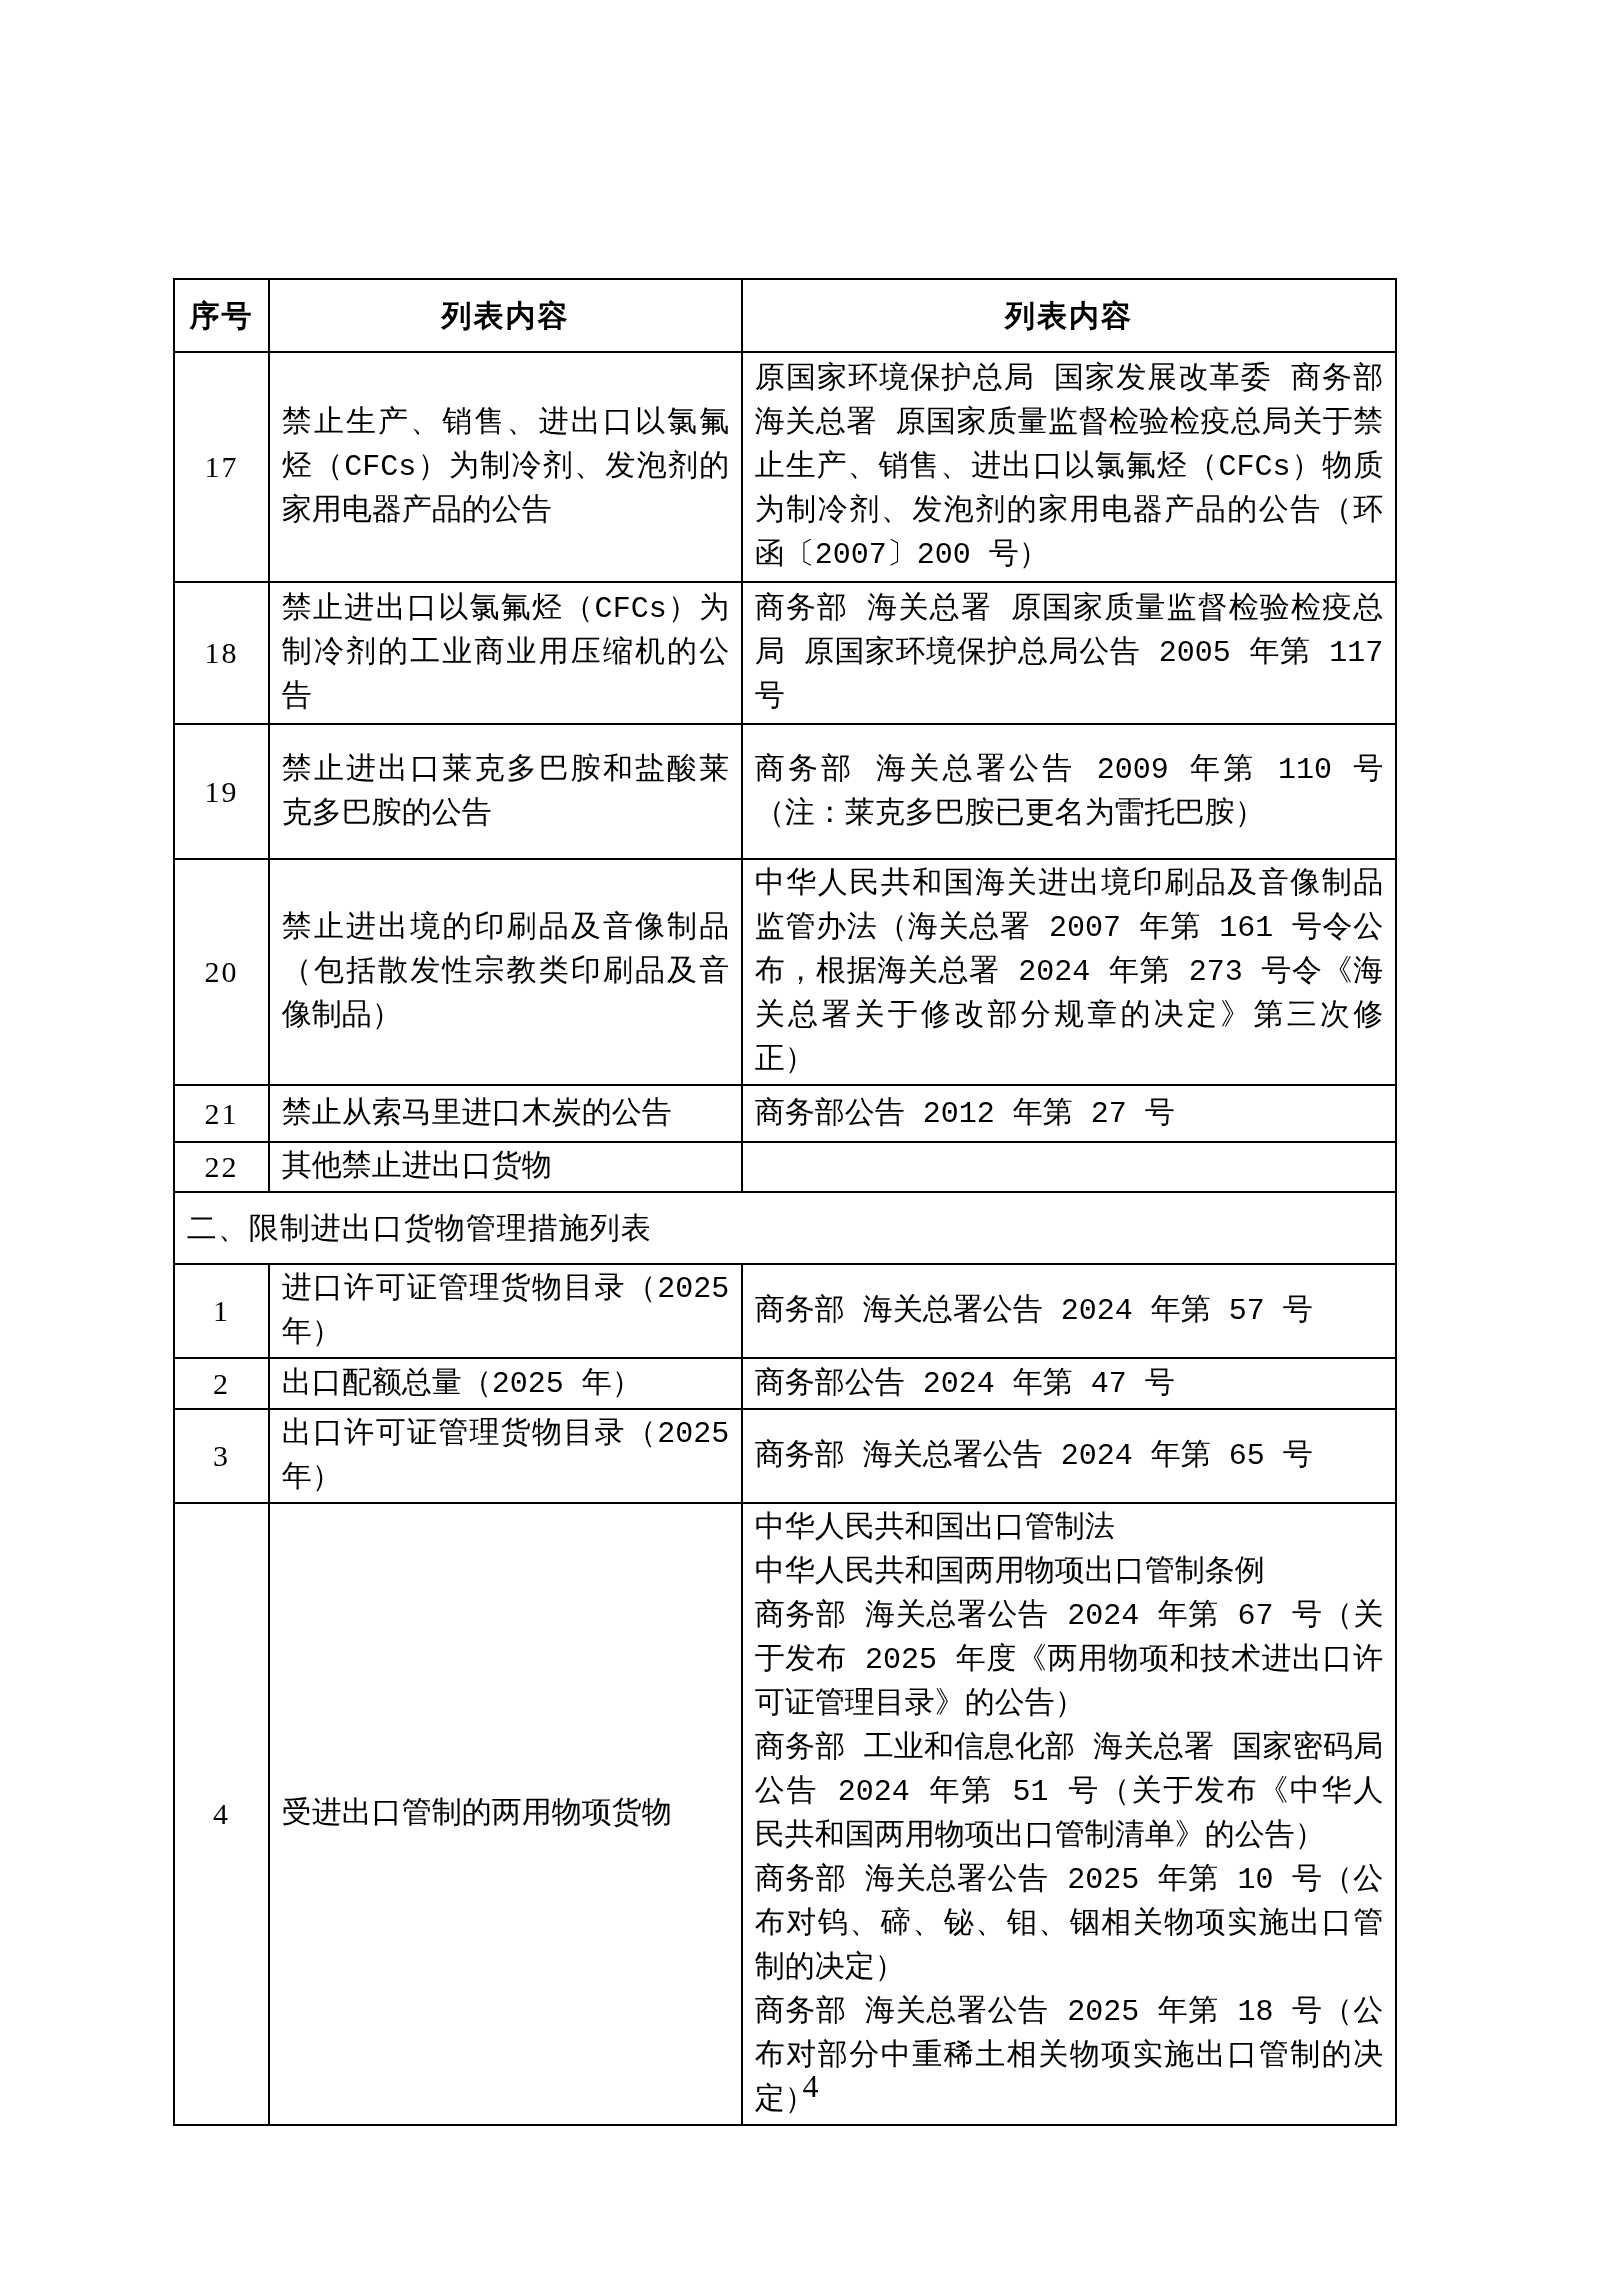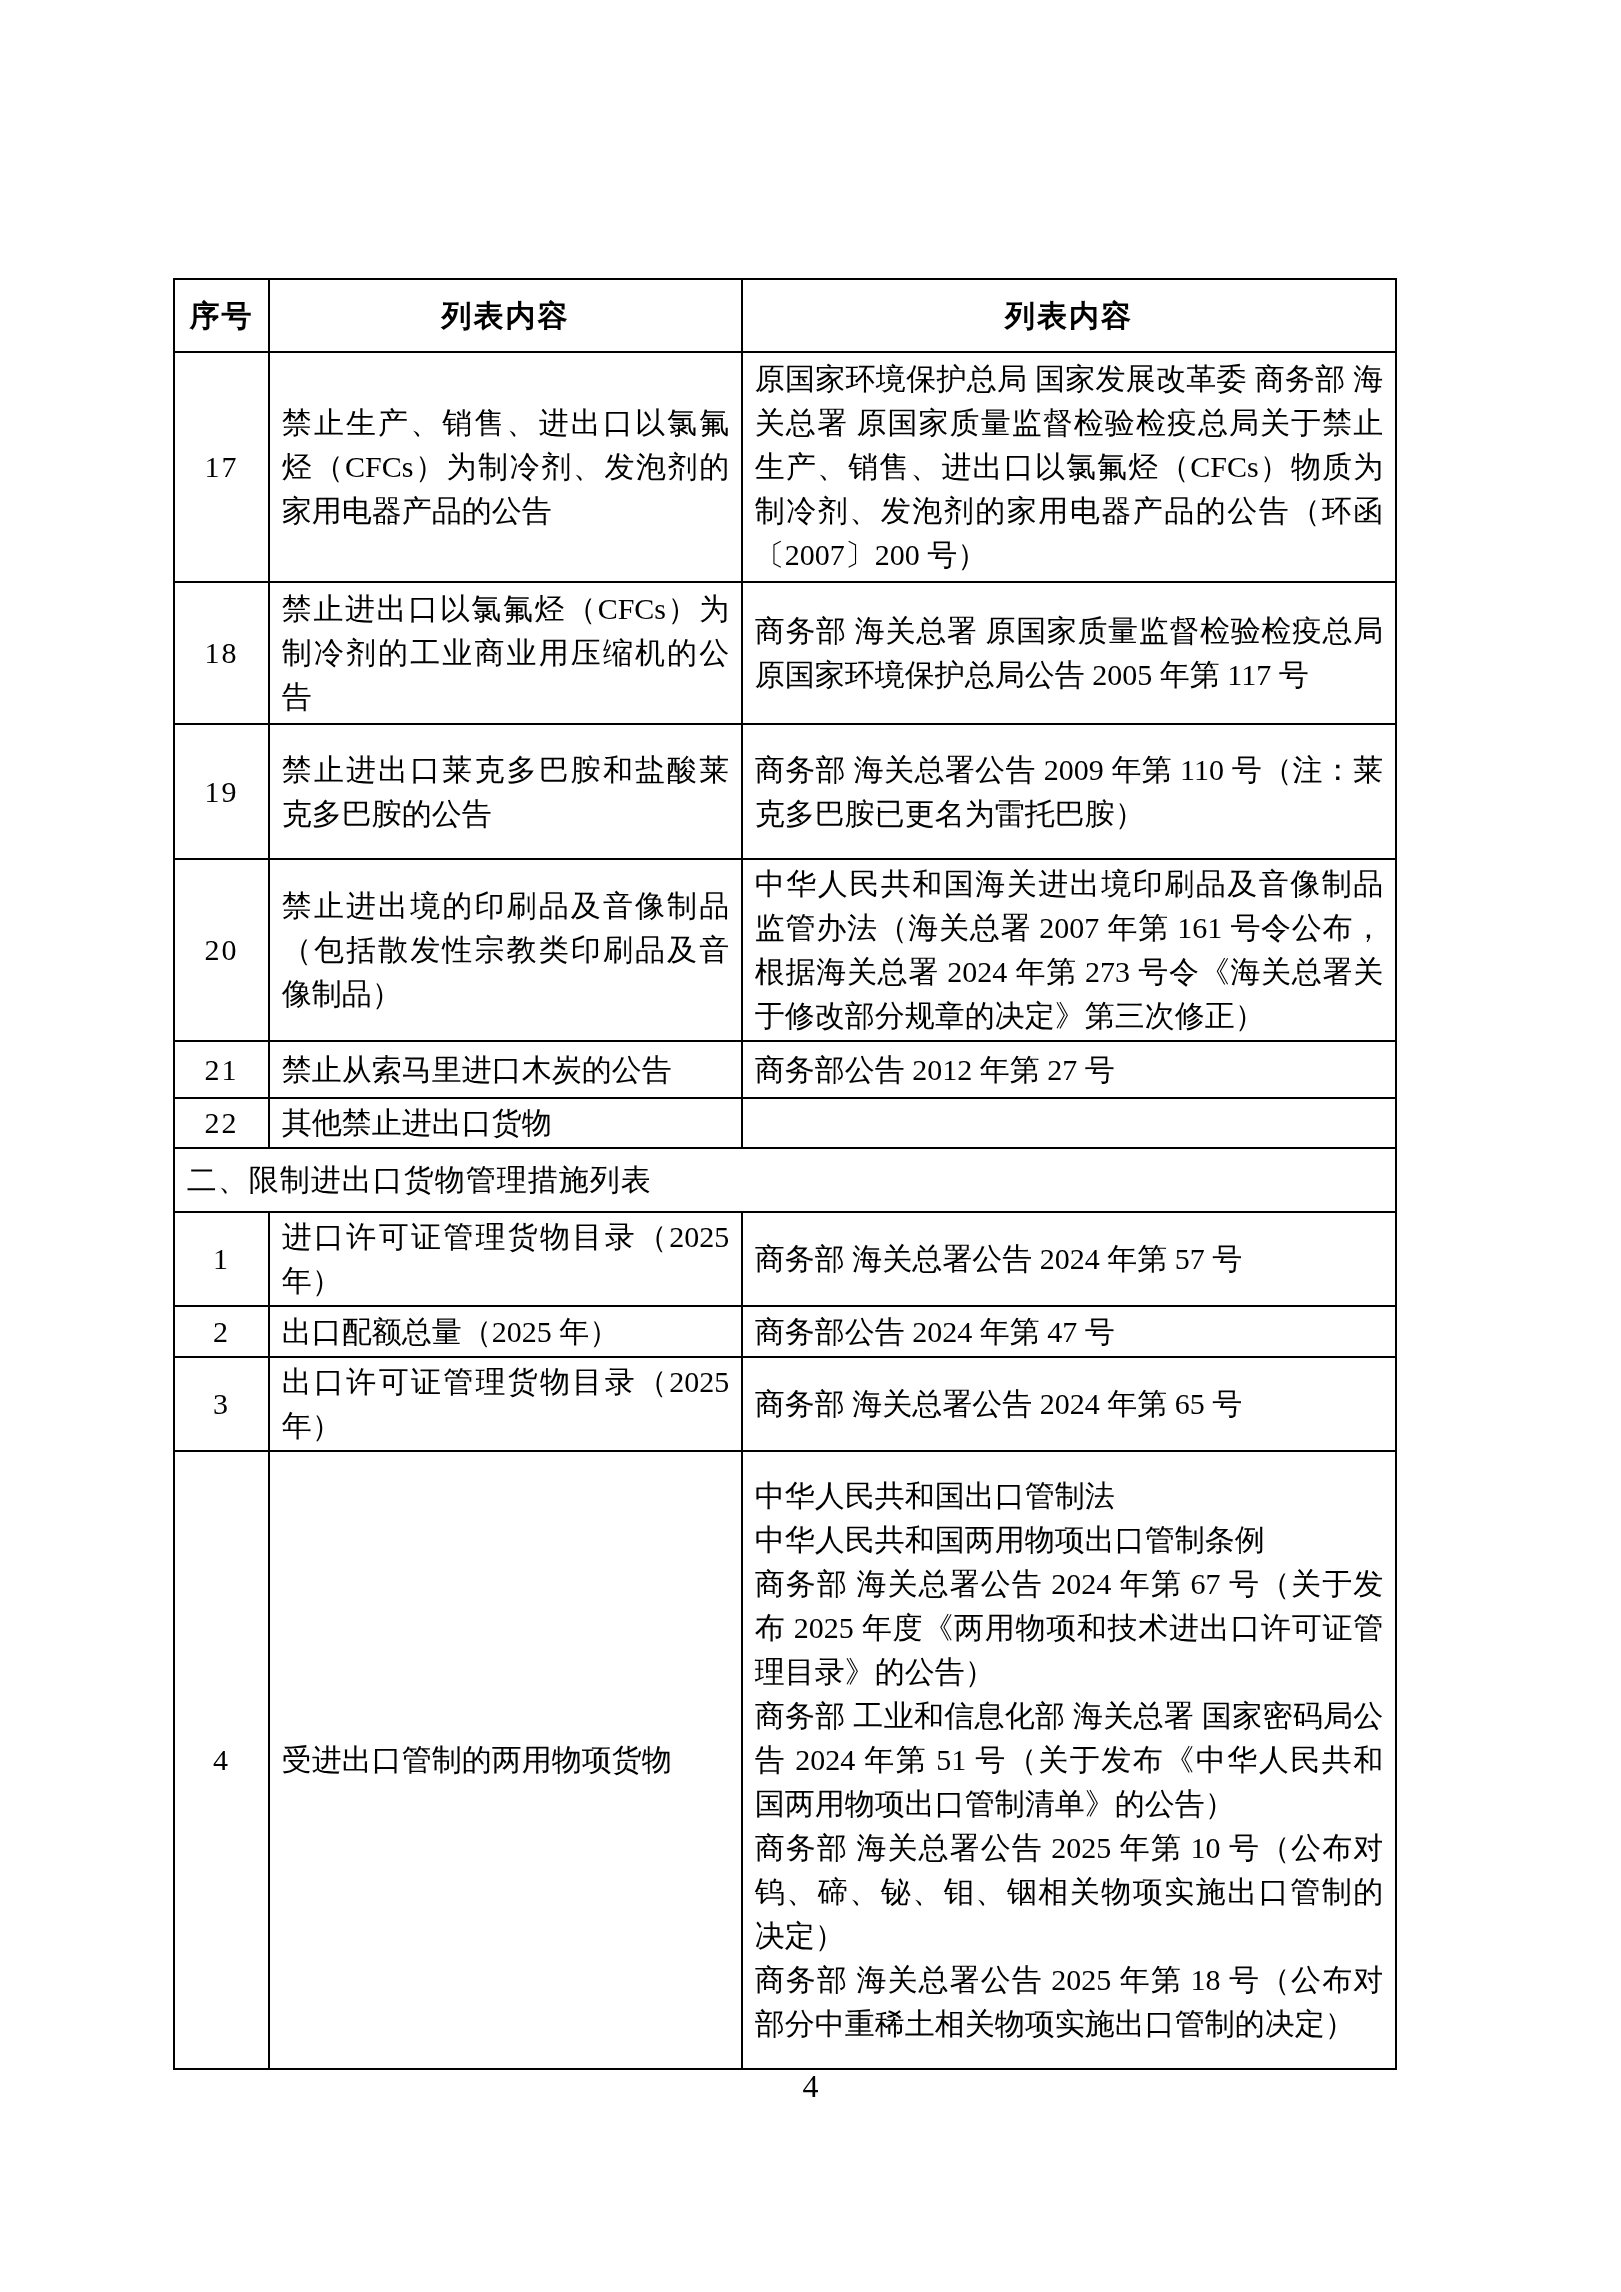--- a/index.html
+++ b/index.html
@@ -45,20 +45,21 @@
   }
   td.num-cell {
     text-align: center;
     padding: 2px 2px;
     letter-spacing: 2px;
   }
   td.content-cell, td.docs-cell {
     text-align: justify;
     text-justify: inter-character;
     text-align-last: left;
+    font-family: Liberation Mono, monospace;
   }
   td.section-cell {
     font-weight: bold;
     text-align: left;
     padding-left: 9.8px;
     letter-spacing: 1px;
   }
   .doc-line { display: block; }
 
   .page-number {
@@ -119,21 +120,21 @@
       <td class="content-cell">禁止从索马里进口木炭的公告</td>
       <td class="docs-cell">商务部公告 2012 年第 27 号</td>
     </tr>
 
     <tr style="height:48px;padding-left:12px;">
       <td class="num-cell">22</td>
       <td class="content-cell">其他禁止进出口货物</td>
       <td class="docs-cell"></td>
     </tr>
 
-    <tr style="height:64px;">
+    <tr style="height:72px;">
       <td class="section-cell" colspan="3">二、限制进出口货物管理措施列表</td>
     </tr>
 
     <tr style="height:91px;">
       <td class="num-cell">1</td>
       <td class="content-cell">进口许可证管理货物目录（2025 年）</td>
       <td class="docs-cell">商务部 海关总署公告 2024 年第 57 号</td>
     </tr>
 
     <tr style="height:51px;">

